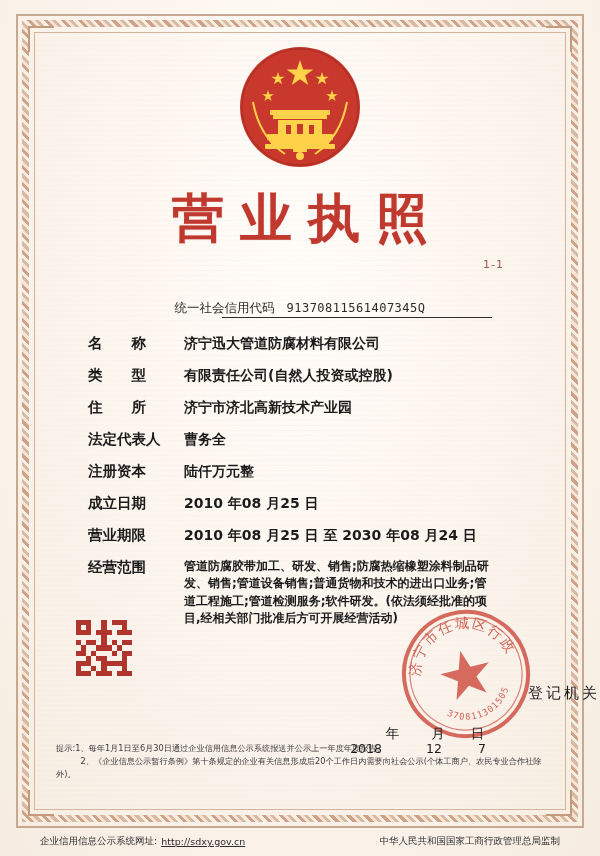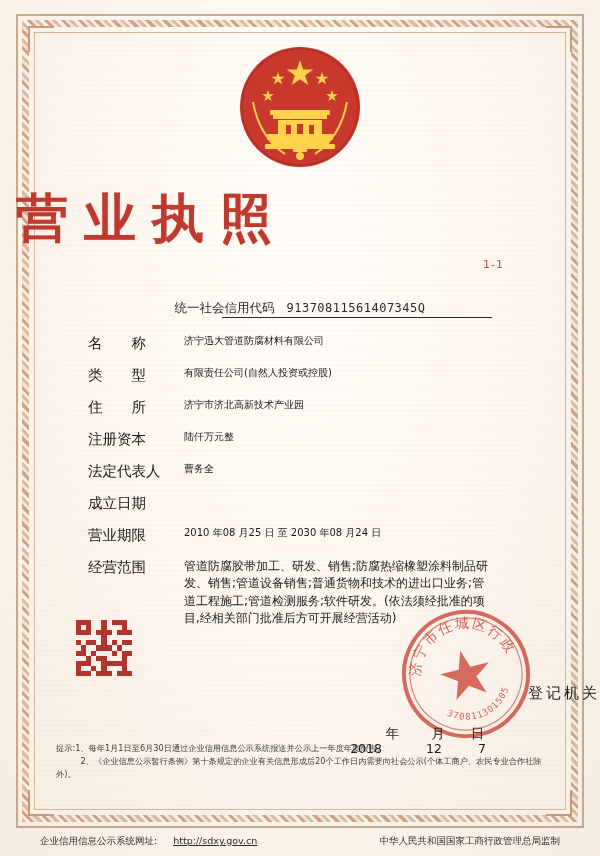--- a/index.html
+++ b/index.html
@@ -52,20 +52,21 @@
   .emblem {
     position: absolute;
     left: 50%; top: 44px;
     transform: translateX(-50%);
     width: 126px; height: 126px;
   }
   
   .title {
     position: absolute;
     top: 184px; left: 0; right: 0;
+    text-align: center;
     font-family: "DejaVu Sans", sans-serif;
     font-size: 52px;
     letter-spacing: 16px;
     color: #c0392f;
     font-weight: bold;
     text-indent: 16px;
     text-shadow: 0 0 1px rgba(192,57,47,.4);
   }
   .subtitle {
     position: absolute;
@@ -107,31 +108,32 @@
   .fields {
     position: absolute;
     top: 334px;
     left: 88px;
     right: 60px;
   }
   .field {
     display: flex;
     align-items: flex-start;
     margin-bottom: 13px;
+    font-weight: bold;
   }
   .label {
     width: 96px;
     flex: 0 0 96px;
     font-size: 14.5px;
     color: #1b1b1b;
     letter-spacing: 0px;
     white-space: nowrap;
   }
   .value {
-    font-size: 10px;
+    font-size: 14px;
     color: #1b1b1b;
     line-height: 1.35;
   }
   .value.small {
     font-size: 12px;
     line-height: 1.45;
     letter-spacing: 0px;
     max-width: 310px;
   }
   .date-line { letter-spacing: 0px; }
@@ -204,21 +206,21 @@
     position: absolute;
     left: 40px; right: 40px;
     bottom: 8px;
     display: flex;
     justify-content: space-between;
     align-items: baseline;
     font-size: 9.5px;
     color: #2c2c2c;
   }
   .footer .url { text-decoration: underline; color: #2c2c2c; }
-  .footer-left { display: flex; align-items: flex-start; gap: 16px; }
+  .footer-left { display: flex; align-items: center; gap: 4px; }
   .watermark-lines {
     position: absolute;
     inset: 40px 36px 50px 36px;
     background: repeating-linear-gradient(
       0deg, rgba(215,180,155,0.06) 0px, rgba(215,180,155,0.06) 1px,
       transparent 1px, transparent 5px);
     pointer-events: none;
   }
 </style>
 </head>
@@ -290,29 +292,30 @@
     </div>
     <div class="field">
       <div class="label">类　　型</div>
       <div class="value">有限责任公司(自然人投资或控股)</div>
     </div>
     <div class="field">
       <div class="label">住　　所</div>
       <div class="value">济宁市济北高新技术产业园</div>
     </div>
     <div class="field">
+      <div class="label">法定代表人</div>
+      <div class="value">曹务全</div>
+    </div>
+    <div class="field">
       <div class="label">注册资本</div>
       <div class="value">陆仟万元整</div>
     </div>
     <div class="field">
-      <div class="label">法定代表人</div>
-      <div class="value">曹务全</div>
-    </div>
-    <div class="field">
       <div class="label">成立日期</div>
+      <div class="value date-line">2010 年08 月25 日</div>
     </div>
     <div class="field">
       <div class="label">营业期限</div>
       <div class="value date-line">2010 年08 月25 日 至 2030 年08 月24 日</div>
     </div>
     <div class="field">
       <div class="label">经营范围</div>
       <div class="value small">管道防腐胶带加工、研发、销售;防腐热缩橡塑涂料制品研发、销售;管道设备销售;普通货物和技术的进出口业务;管道工程施工;管道检测服务;软件研发。(依法须经批准的项目,经相关部门批准后方可开展经营活动)</div>
     </div>
   </div>

